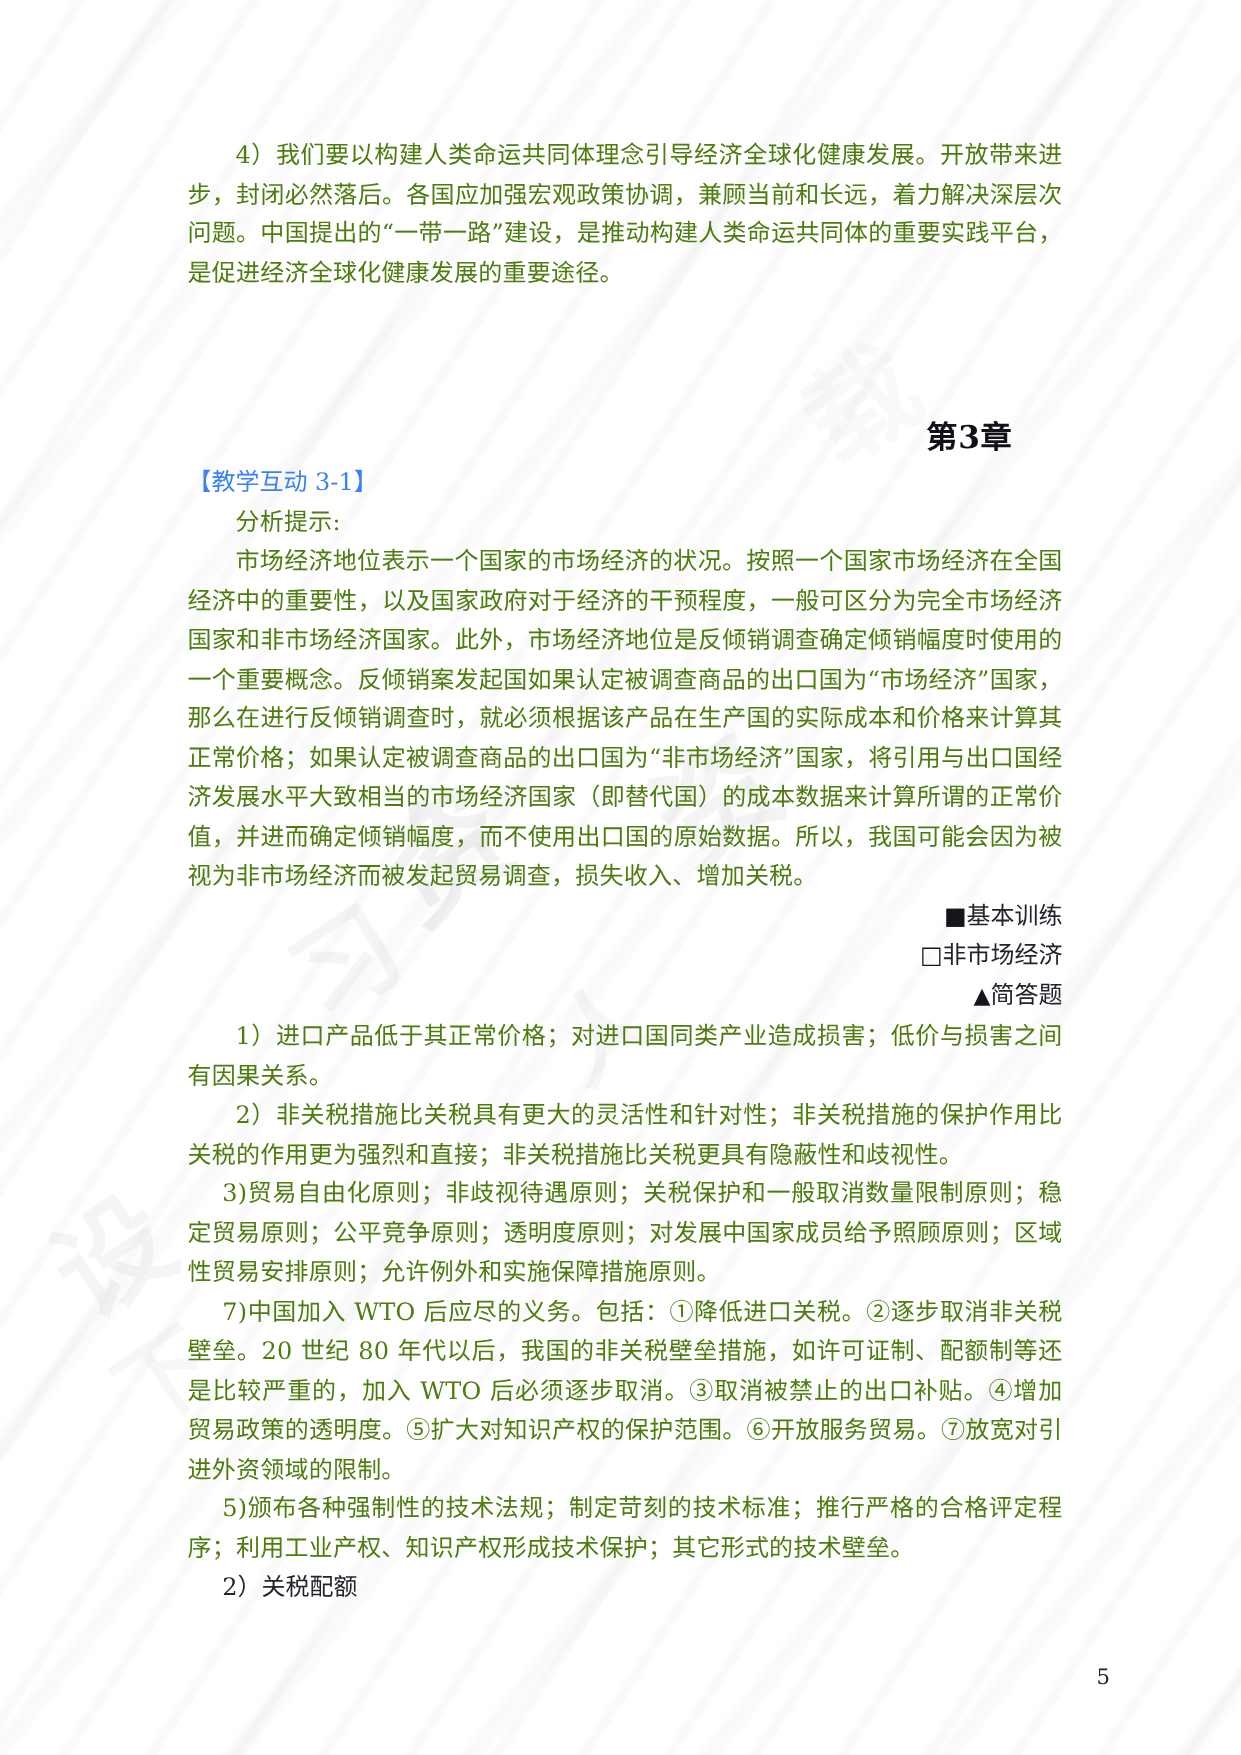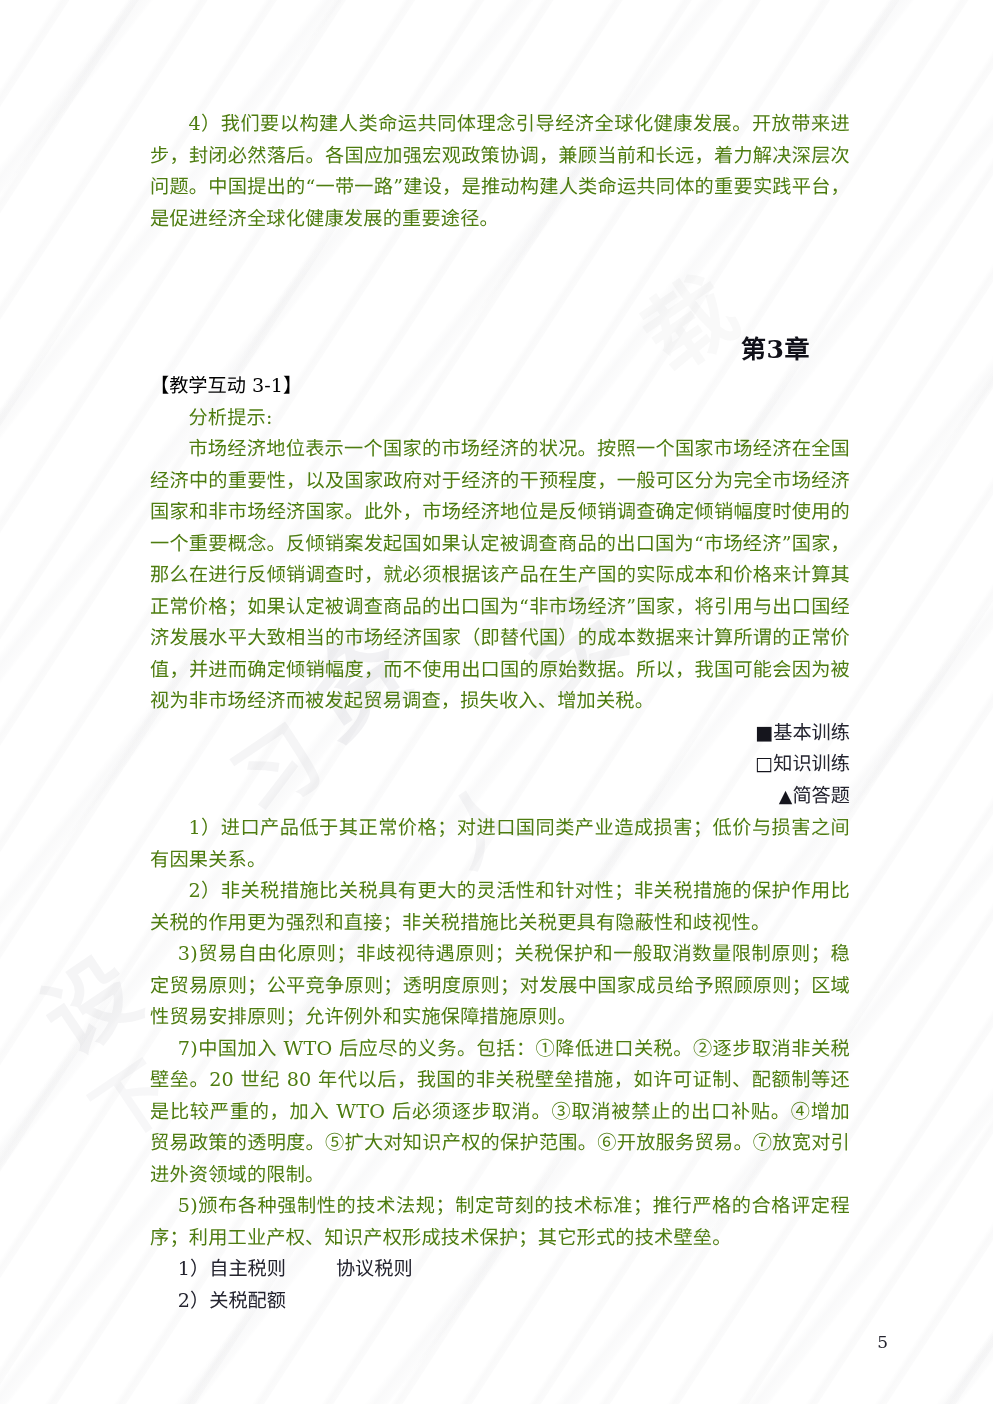--- a/index.html
+++ b/index.html
@@ -107,21 +107,21 @@
     color: #111119;
     letter-spacing: 0.5px;
     line-height: 40px;
     padding-right: 40px;
   }
   .gap-before-chapter { height: 96px; }
   .bracket-head {
     margin: 0;
     font-size: 19.2px;
     line-height: 31.5px;
-    color: #000000;
+    color: #3b82f6;
   }
   .marker-row {
     margin: 0;
     font-size: 19.2px;
     line-height: 31.5px;
     color: #23232e;
     padding-left: 1.45em;
     text-align: right;
   }
   .marker-glyph {
@@ -178,37 +178,34 @@
     <p class="bracket-head">【教学互动 3-1】</p>
 
     <p class="ln para indent2">分析提示:</p>
 
     <p class="ln para indent2">市场经济地位表示一个国家的市场经济的状况。按照一个国家市场经济在全国经济中的重要性，以及国家政府对于经济的干预程度，一般可区分为完全市场经济国家和非市场经济国家。此外，市场经济地位是反倾销调查确定倾销幅度时使用的一个重要概念。反倾销案发起国如果认定被调查商品的出口国为“市场经济”国家，那么在进行反倾销调查时，就必须根据该产品在生产国的实际成本和价格来计算其正常价格；如果认定被调查商品的出口国为“非市场经济”国家，将引用与出口国经济发展水平大致相当的市场经济国家（即替代国）的成本数据来计算所谓的正常价值，并进而确定倾销幅度，而不使用出口国的原始数据。所以，我国可能会因为被视为非市场经济而被发起贸易调查，损失收入、增加关税。</p>
 
     <p class="marker-row">
       <span class="marker-glyph">■</span><span>基本训练</span>
     </p>
     <p class="marker-row">
-      <span class="marker-glyph">□</span><span>知识训练</span>
+      <span class="marker-glyph">□</span><span>非市场经济</span>
     </p>
     <p class="marker-row">
       <span class="marker-glyph tri">▲</span><span>简答题</span>
     </p>
 
     <p class="ln para indent2">1）进口产品低于其正常价格；对进口国同类产业造成损害；低价与损害之间有因果关系。</p>
     <p class="ln para indent2">2）非关税措施比关税具有更大的灵活性和针对性；非关税措施的保护作用比关税的作用更为强烈和直接；非关税措施比关税更具有隐蔽性和歧视性。</p>
     <p class="ln para indent1">3)贸易自由化原则；非歧视待遇原则；关税保护和一般取消数量限制原则；稳定贸易原则；公平竞争原则；透明度原则；对发展中国家成员给予照顾原则；区域性贸易安排原则；允许例外和实施保障措施原则。</p>
     <p class="ln para indent1">7)中国加入 WTO 后应尽的义务。包括：①降低进口关税。②逐步取消非关税壁垒。20 世纪 80 年代以后，我国的非关税壁垒措施，如许可证制、配额制等还是比较严重的，加入 WTO 后必须逐步取消。③取消被禁止的出口补贴。④增加贸易政策的透明度。⑤扩大对知识产权的保护范围。⑥开放服务贸易。⑦放宽对引进外资领域的限制。</p>
     <p class="ln para indent1">5)颁布各种强制性的技术法规；制定苛刻的技术标准；推行严格的合格评定程序；利用工业产权、知识产权形成技术保护；其它形式的技术壁垒。</p>
 
 
     <p class="blank-row">
-      <span>1）</span><span>自主税则</span><span class="blank-gapsp"></span><span>协议税则</span>
-    </p>
-    <p class="blank-row">
       <span>2）</span><span>关税配额</span>
     </p>
 
   </div>
 
   <div class="page-number">5</div>
 
 </div>
 
 </body></html>

